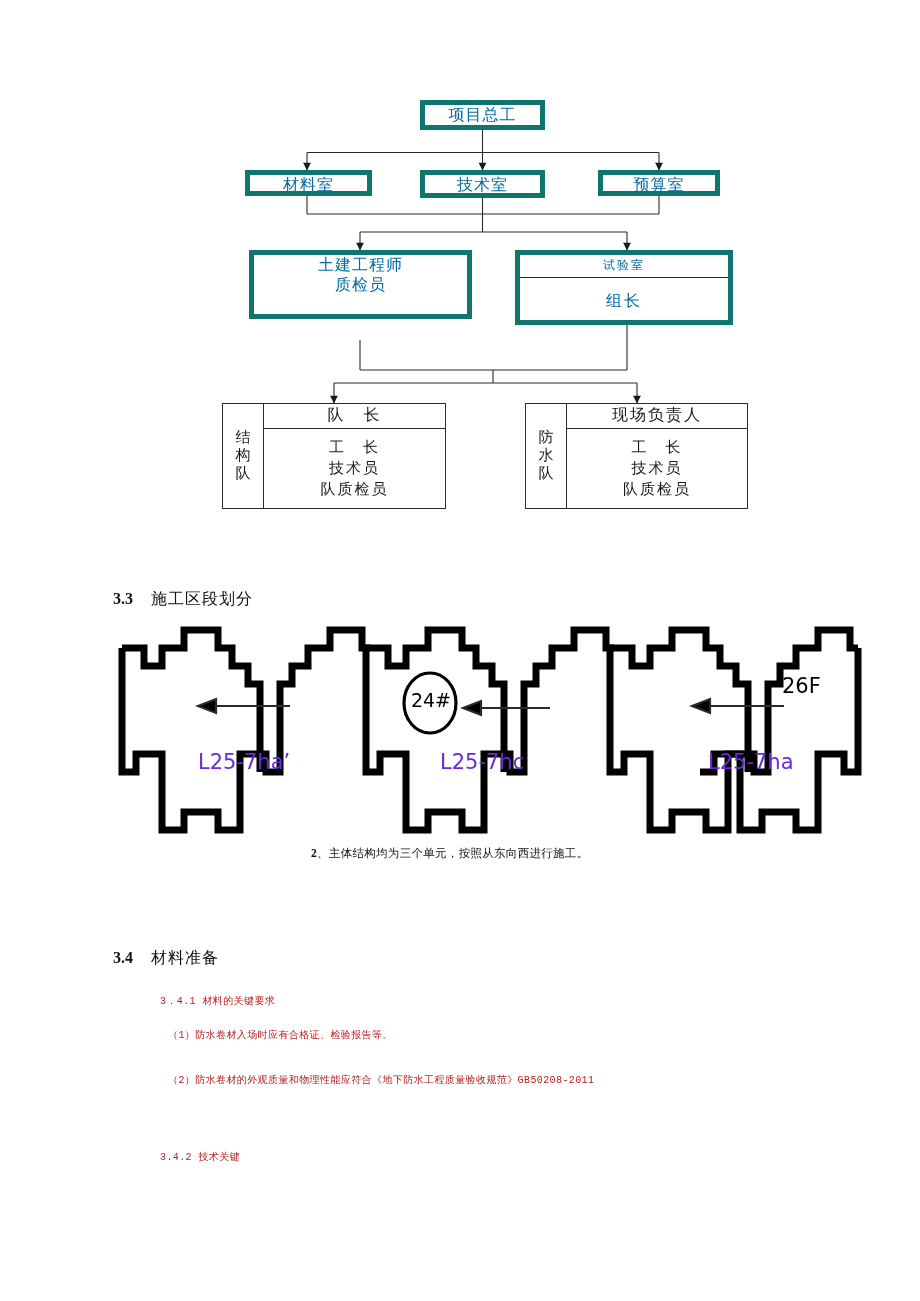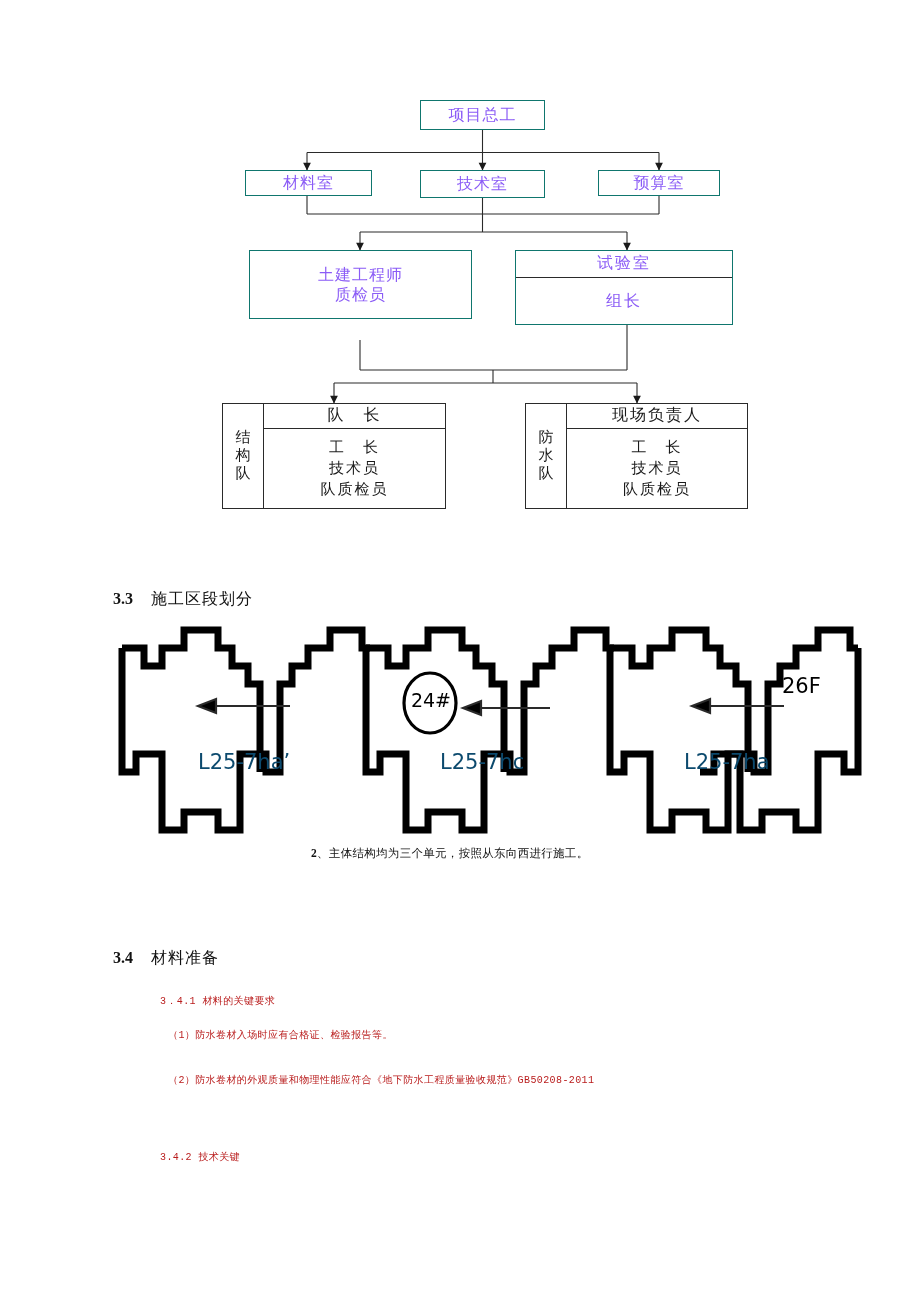--- a/index.html
+++ b/index.html
@@ -12,40 +12,40 @@
     position:relative;
     overflow:hidden;
   }
   .page{position:relative;width:920px;height:1301px;}
 
   
   #org-chart{position:absolute;left:0;top:0;width:920px;height:530px;}
   #org-chart svg{position:absolute;left:0;top:0;}
   .ob{
     position:absolute;
-    border:1px solid #0f766e;
+    border:5px solid #0f766e;
     background:#fff;
     box-sizing:border-box;
     display:flex;flex-direction:column;
-    align-items:center;justify-content:center;
+    align-items:center;justify-content:flex-start;
     font-family:"Liberation Serif","DejaVu Serif",serif;
-    color:#8b5cf6;
+    color:#0369a1;
     letter-spacing:1px;
     z-index:3;
   }
   .ob .ln{line-height:1.22;white-space:nowrap;}
   .ob-1{font-size:16px;}
   .ob-2{font-size:16px;}
 
   
   .ob-split{display:block;padding:0;}
   .ob-split .hdr{
     border-bottom:1px solid #2a2a2a;
     text-align:center;
-    font-size:16px;
+    font-size:12px;
     padding:2px 0 3px 0;
     letter-spacing:2px;
   }
   .ob-split .bod{
     display:flex;align-items:center;justify-content:center;
     font-size:16px;letter-spacing:2px;
   }
 
   
   .team{
@@ -68,21 +68,21 @@
     flex:1;display:flex;flex-direction:column;
     align-items:center;justify-content:center;
     font-size:15px;line-height:1.42;letter-spacing:2px;
   }
 
   
   #floor-plan{position:absolute;left:0;top:596px;width:920px;height:270px;}
   #floor-plan svg{position:absolute;left:0;top:0;}
   .fp-label{
     position:absolute;font-family:"DejaVu Sans","Liberation Sans",sans-serif;
-    font-size:21px;color:#0c4a6e;white-space:nowrap;letter-spacing:0px;
+    font-size:21px;color:#6d28d9;white-space:nowrap;letter-spacing:0px;
     z-index:4;
   }
   .fp-num{
     position:absolute;font-family:"DejaVu Sans","Liberation Sans",sans-serif;
     font-size:19px;color:#000;white-space:nowrap;z-index:5;
   }
 
   
   .h-sec{
     position:absolute;font-size:16px;color:#111;white-space:nowrap;
@@ -293,21 +293,21 @@
 
       <ellipse cx="430" cy="107" rx="26" ry="30" fill="#ffffff" stroke="#000000" stroke-width="3.2"></ellipse>
     </svg>
 
     <div class="fp-num" style="left:406px;top:93px;width:50px;text-align:center;">24#</div>
 
     <div class="fp-num" style="left:782px;top:78px;font-size:21px;">26F</div>
 
     <div class="fp-label" style="left:198px;top:154px;">L25-7ha’</div>
     <div class="fp-label" style="left:440px;top:154px;">L25-7hc</div>
-    <div class="fp-label" style="left:684px;top:154px;text-align:right;">L25-7ha</div>
+    <div class="fp-label" style="left:708px;top:154px;text-align:right;">L25-7ha</div>
   </div>
 
   <div class="note" style="left:311px;top:843px;">
     <div><b>2</b><span>、主体结构均为三个单元，按照从东向西进行施工。</span></div>
   </div>
 
   <div class="h-sec" style="left:113px;top:948px;">
     <b>3.4</b><span class="txt">材料准备</span>
   </div>
 

